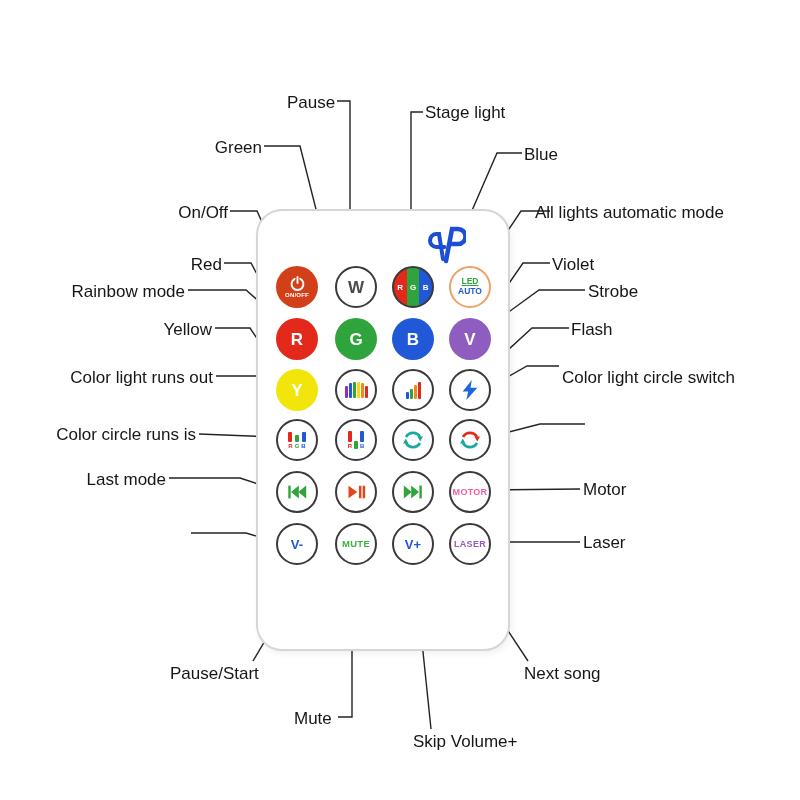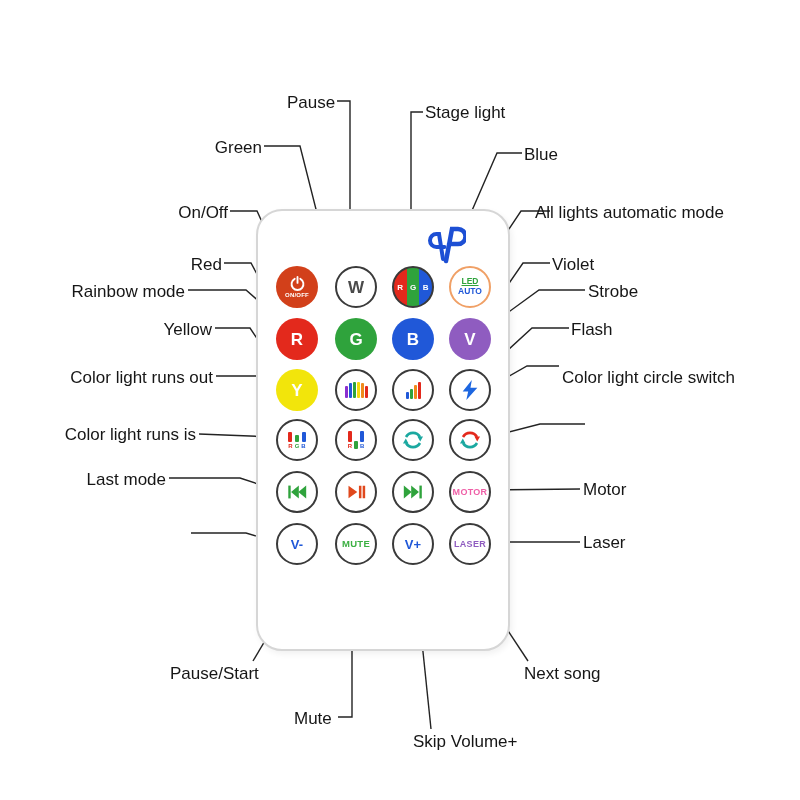--- a/index.html
+++ b/index.html
@@ -268,21 +268,21 @@
   <div class="callout ra" style="right:572px; top:203px;">On/Off</div>
   <div class="callout" style="left:535px; top:203px;">All lights automatic mode</div>
   <div class="callout ra" style="right:578px; top:255px;text-align:center;">Red</div>
   <div class="callout" style="left:552px; top:255px;">Violet</div>
   <div class="callout ra" style="right:615px; top:282px;">Rainbow mode</div>
   <div class="callout" style="left:588px; top:282px;">Strobe</div>
   <div class="callout ra" style="right:588px; top:320px;">Yellow</div>
   <div class="callout" style="left:571px; top:320px;">Flash</div>
   <div class="callout ra" style="right:587px; top:368px;text-align:center;">Color light runs out</div>
   <div class="callout" style="left:562px; top:358px;margin-top:10px;">Color light circle switch</div>
-  <div class="callout ra" style="right:604px; top:425px;">Color light runs is</div>
+  <div class="callout ra" style="right:604px; top:425px;">Color circle runs is</div>
   <div class="callout ra" style="right:634px; top:470px;">Last mode</div>
   <div class="callout" style="left:583px; top:480px;">Motor</div>
   <div class="callout" style="left:583px; top:533px;">Laser</div>
   <div class="callout" style="left:170px; top:664px;">Pause/Start</div>
   <div class="callout" style="left:524px; top:664px;">Next song</div>
   <div class="callout" style="left:294px; top:709px;">Mute</div>
   <div class="callout" style="left:413px; top:732px;">Skip Volume+</div>
 
 </div>
 

